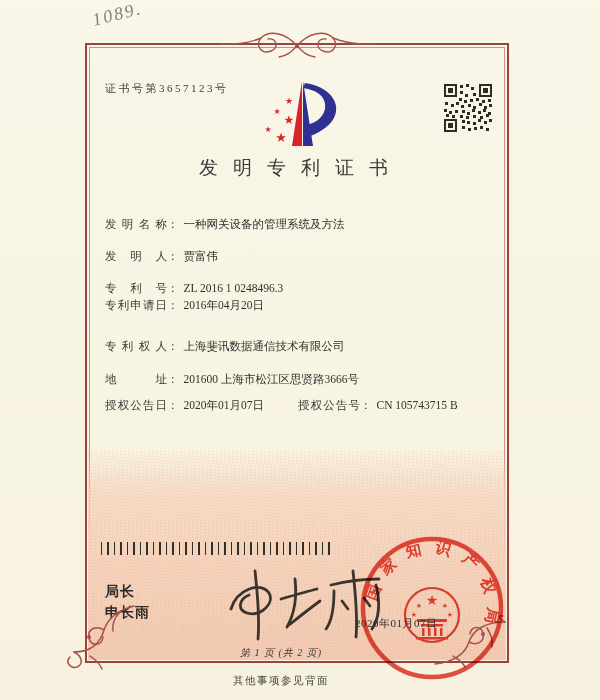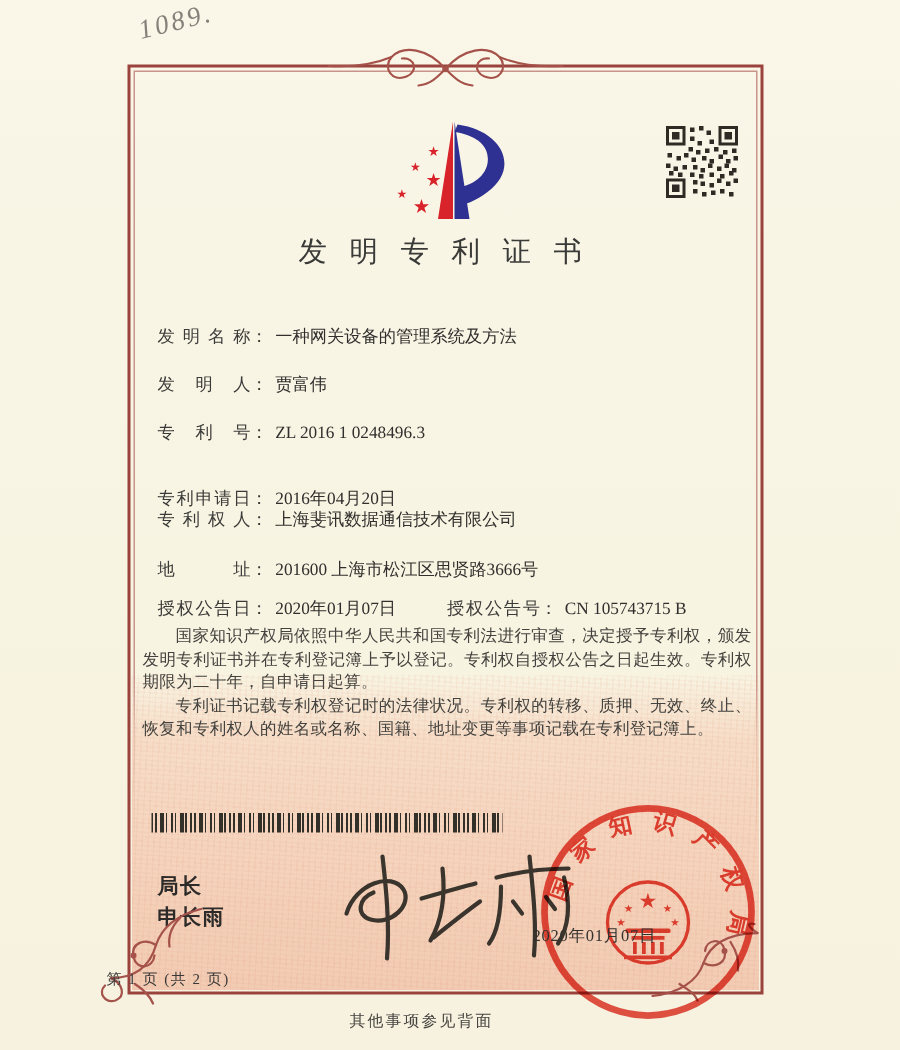--- a/index.html
+++ b/index.html
@@ -68,21 +68,21 @@
       #33302a 9.6px 10.4px, rgba(0,0,0,0) 10.4px 13px);
   }
 
   .director{ position:absolute; left:18px; top:536px; z-index:1; font-size:14px; line-height:21px; color:#2c2b29; font-weight:600; letter-spacing:1px; }
 
   .signature{ position:absolute; left:130px; top:518px; z-index:2; }
 
   .seal{ position:absolute; left:270px; top:488px; width:150px; height:150px; z-index:2; mix-blend-mode:multiply; opacity:0.92; }
   .seal-date{ position:absolute; left:268px; top:571px; z-index:3; font-size:11px; letter-spacing:0.5px; color:#33312e; }
 
-  .page-info{ position:absolute; left:0; right:0; top:601px; transform:translateX(-16px); font-size:10px; color:#3a3938; z-index:3; letter-spacing:1px; }
+  .page-info{ position:absolute; left:0; right:0; top:601px; text-align:center; transform:translateX(-16px); font-size:10px; color:#3a3938; z-index:3; letter-spacing:1px;font-style:italic; }
 
   .back-note{ position:absolute; left:85px; width:424px; top:674px; text-align:center; transform:translateX(-16px); font-size:10.5px; color:#45433f; letter-spacing:1.5px; }
 </style>
 </head>
 <body>
 
 <div class="sheet">
 
   <div class="hand-number">1089.</div>
 
@@ -117,20 +117,21 @@
       <g fill="none" stroke="#a5524a" stroke-width="1.5" stroke-linecap="round">
         <path d="M4,50 C22,48 34,40 38,28 C42,16 54,8 74,8"></path>
         <path d="M38,28 C46,32 54,28 52,19 C50,11 40,12 39,20"></path>
         <path d="M74,8 C68,4 66,1 72,2"></path>
         <path d="M56,14 C60,20 62,26 61,33"></path>
         <path d="M22,42 C28,46 32,48 34,53"></path>
       </g>
       <circle cx="52" cy="20" r="2" fill="#a5524a"></circle>
     </svg>
 
+    <div class="cert-no">证书号第3657123号</div>
 
     <svg class="logo" width="94" height="76" viewBox="0 0 94 76">
       <polygon points="43,3 33,68 43,68" fill="#d8232a"></polygon>
       <polygon points="44,3 44,68 54,68" fill="#2e3192"></polygon>
       <path d="M46,5 C76,9 88,34 66,50 C58,56 50,59 46,59 L46,47 C54,46 64,41 66,31 C68,19 58,12 44,10 Z" fill="#2e3192"></path>
       <g fill="#d8232a" font-family="'DejaVu Sans',sans-serif" text-anchor="middle">
         <text x="30" y="26" font-size="9">★</text>
         <text x="18" y="36" font-size="8">★</text>
         <text x="30" y="46" font-size="12">★</text>
         <text x="9" y="54" font-size="8">★</text>
@@ -204,33 +205,29 @@
           <rect x="43" y="45" width="3" height="3"></rect>
       </g>
     </svg>
 
     <div class="title">发明专利证书</div>
 
     <div class="fields">
       <div class="frow" style="top:0"><span class="flabel">发明名称</span><span class="colon">：</span><span class="fvalue">一种网关设备的管理系统及方法</span></div>
       <div class="frow" style="top:32px"><span class="flabel">发明人</span><span class="colon">：</span><span class="fvalue">贾富伟</span></div>
       <div class="frow" style="top:64px"><span class="flabel">专利号</span><span class="colon">：</span><span class="fvalue">ZL 2016 1 0248496.3</span></div>
-      <div class="frow" style="top:108px"><span class="flabel">专利申请日</span><span class="colon">：</span><span class="fvalue">2016年04月20日</span></div>
+      <div class="frow" style="top:81px"><span class="flabel">专利申请日</span><span class="colon">：</span><span class="fvalue">2016年04月20日</span></div>
       <div class="frow" style="top:122px"><span class="flabel">专利权人</span><span class="colon">：</span><span class="fvalue">上海斐讯数据通信技术有限公司</span></div>
       <div class="frow" style="top:155px"><span class="flabel">地址</span><span class="colon">：</span><span class="fvalue">201600 上海市松江区思贤路3666号</span></div>
       <div class="frow" style="top:181px">
         <span class="flabel">授权公告日</span><span class="colon">：</span><span class="fvalue">2020年01月07日</span>
         <span class="fgroup2"><span class="flabel">授权公告号</span><span class="colon">：</span><span class="fvalue">CN 105743715 B</span></span>
       </div>
     </div>
 
-    <div class="paras">
-      <p>国家知识产权局依照中华人民共和国专利法进行审查，决定授予专利权，颁发发明专利证书并在专利登记簿上予以登记。专利权自授权公告之日起生效。专利权期限为二十年，自申请日起算。</p>
-      <p>专利证书记载专利权登记时的法律状况。专利权的转移、质押、无效、终止、恢复和专利权人的姓名或名称、国籍、地址变更等事项记载在专利登记簿上。</p>
-    </div>
 
     <div class="barcode"></div>
 
     <div class="director">
       <div>局长</div>
       <div>申长雨</div>
     </div>
 
     <svg class="signature" width="180" height="80" viewBox="0 0 180 80">
       <g fill="none" stroke="#26241f" stroke-width="2.8" stroke-linecap="round" opacity="0.9">

